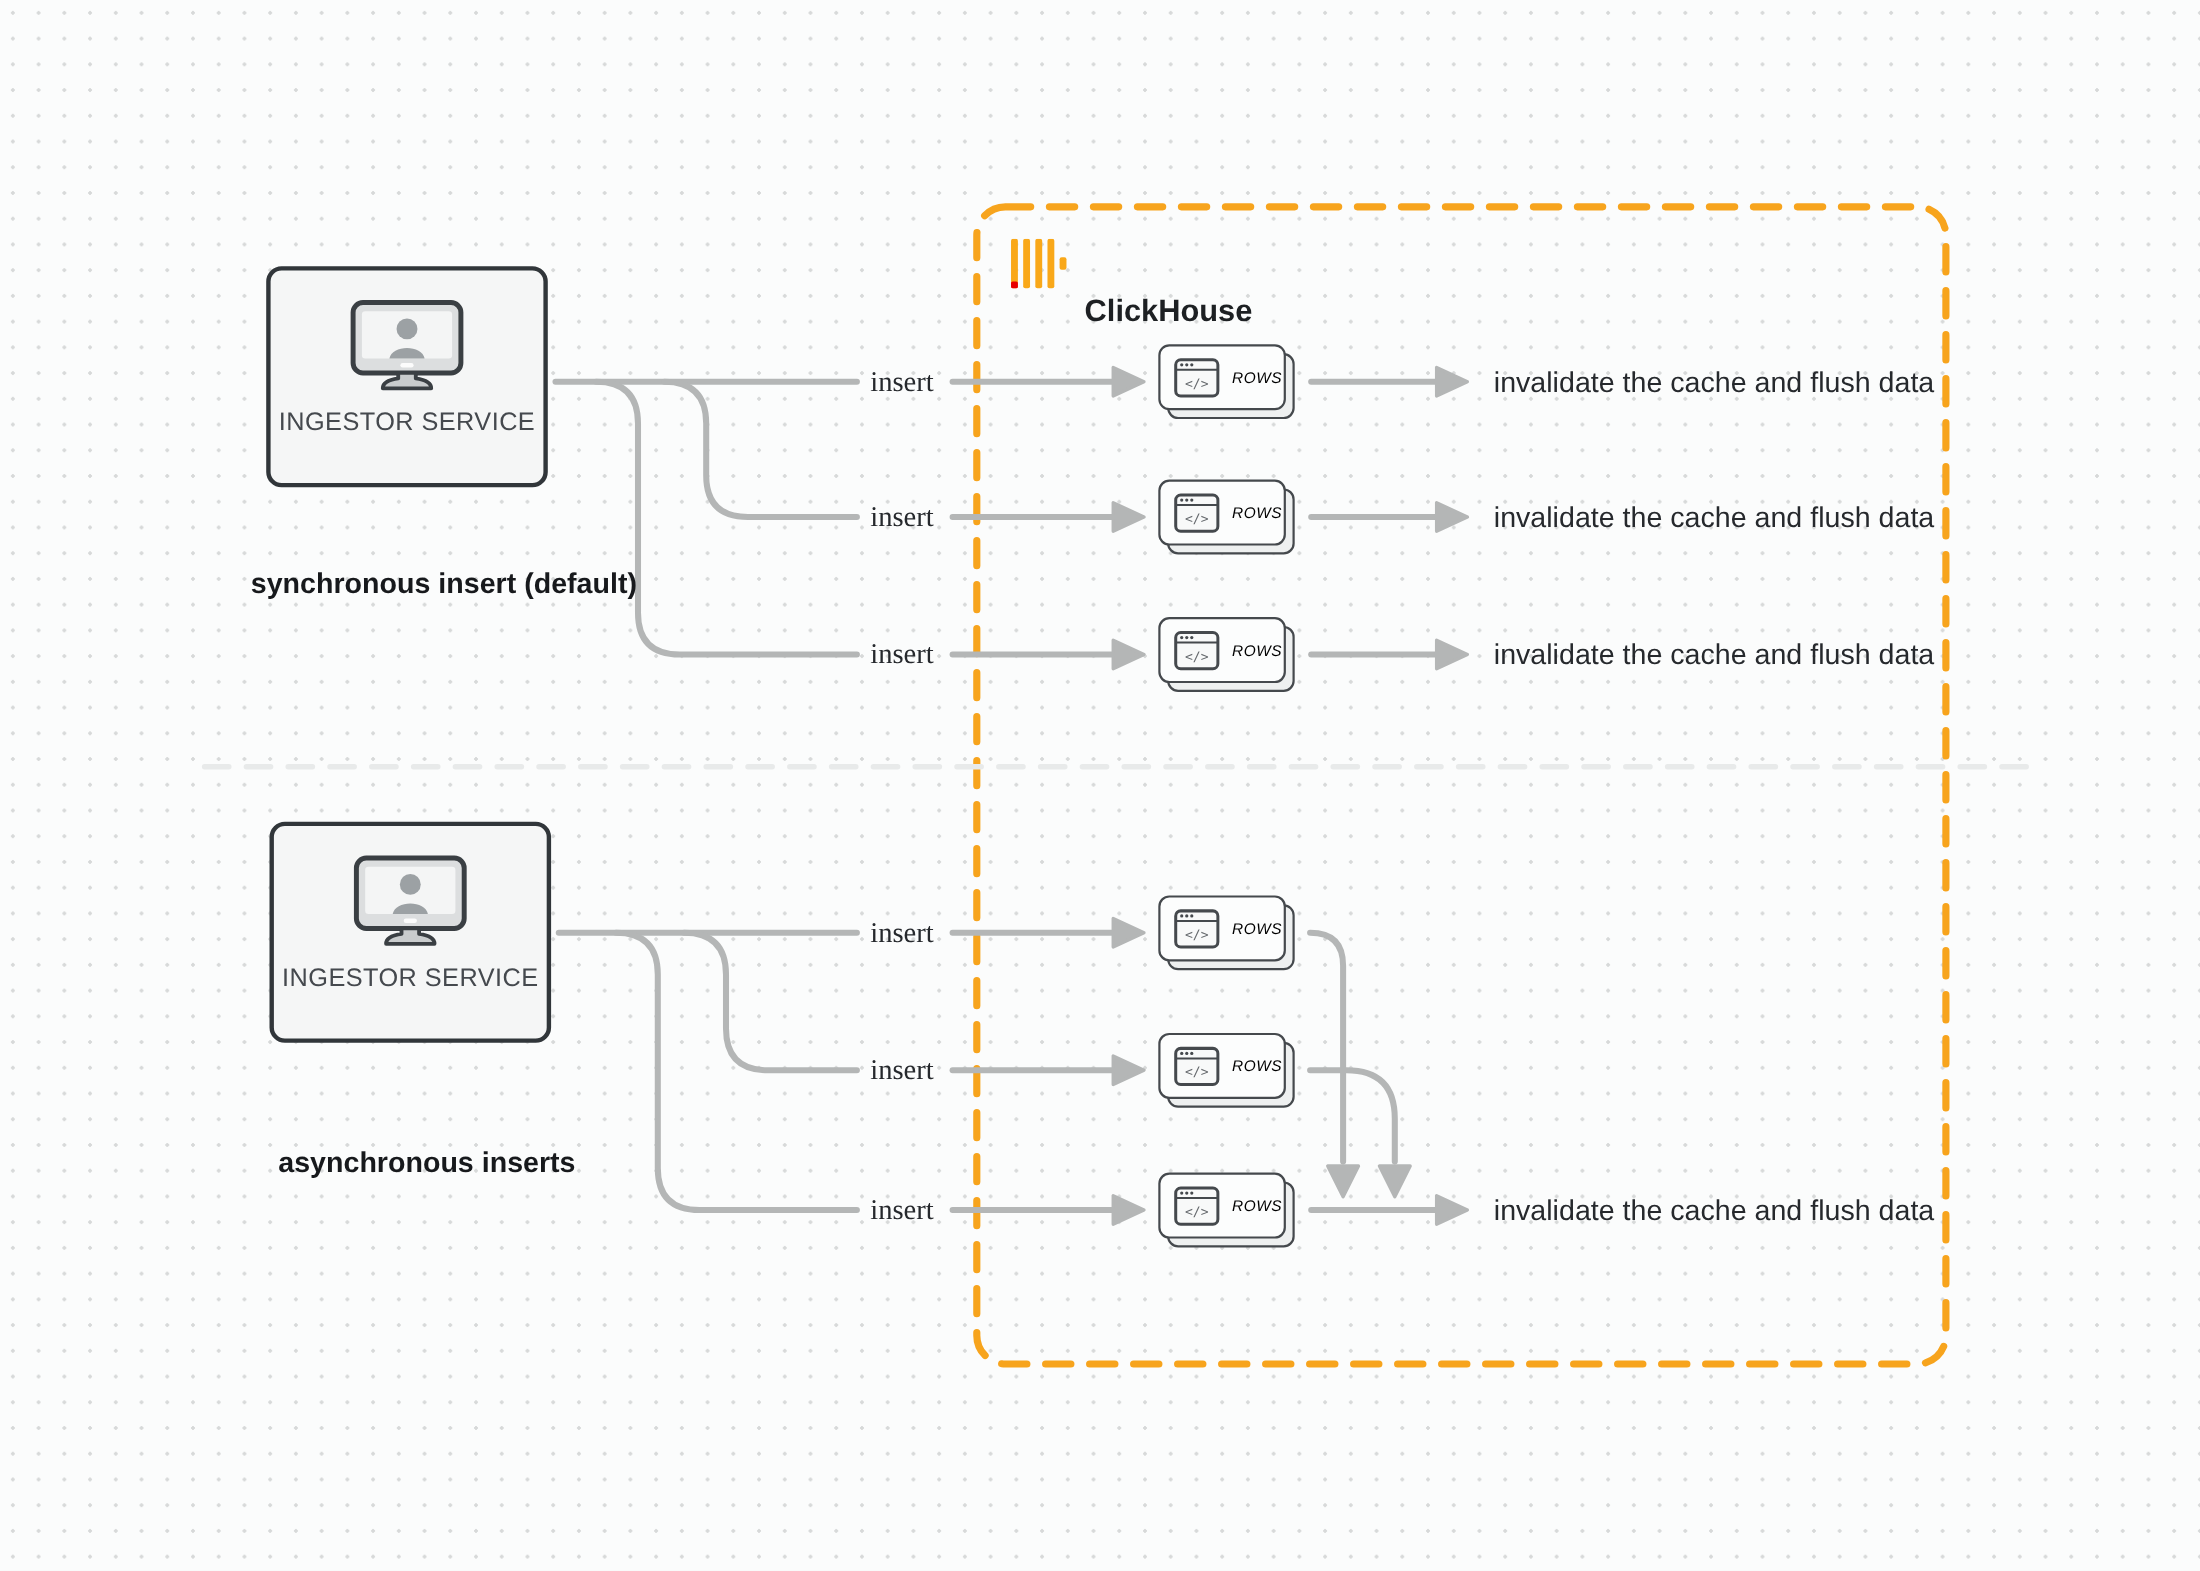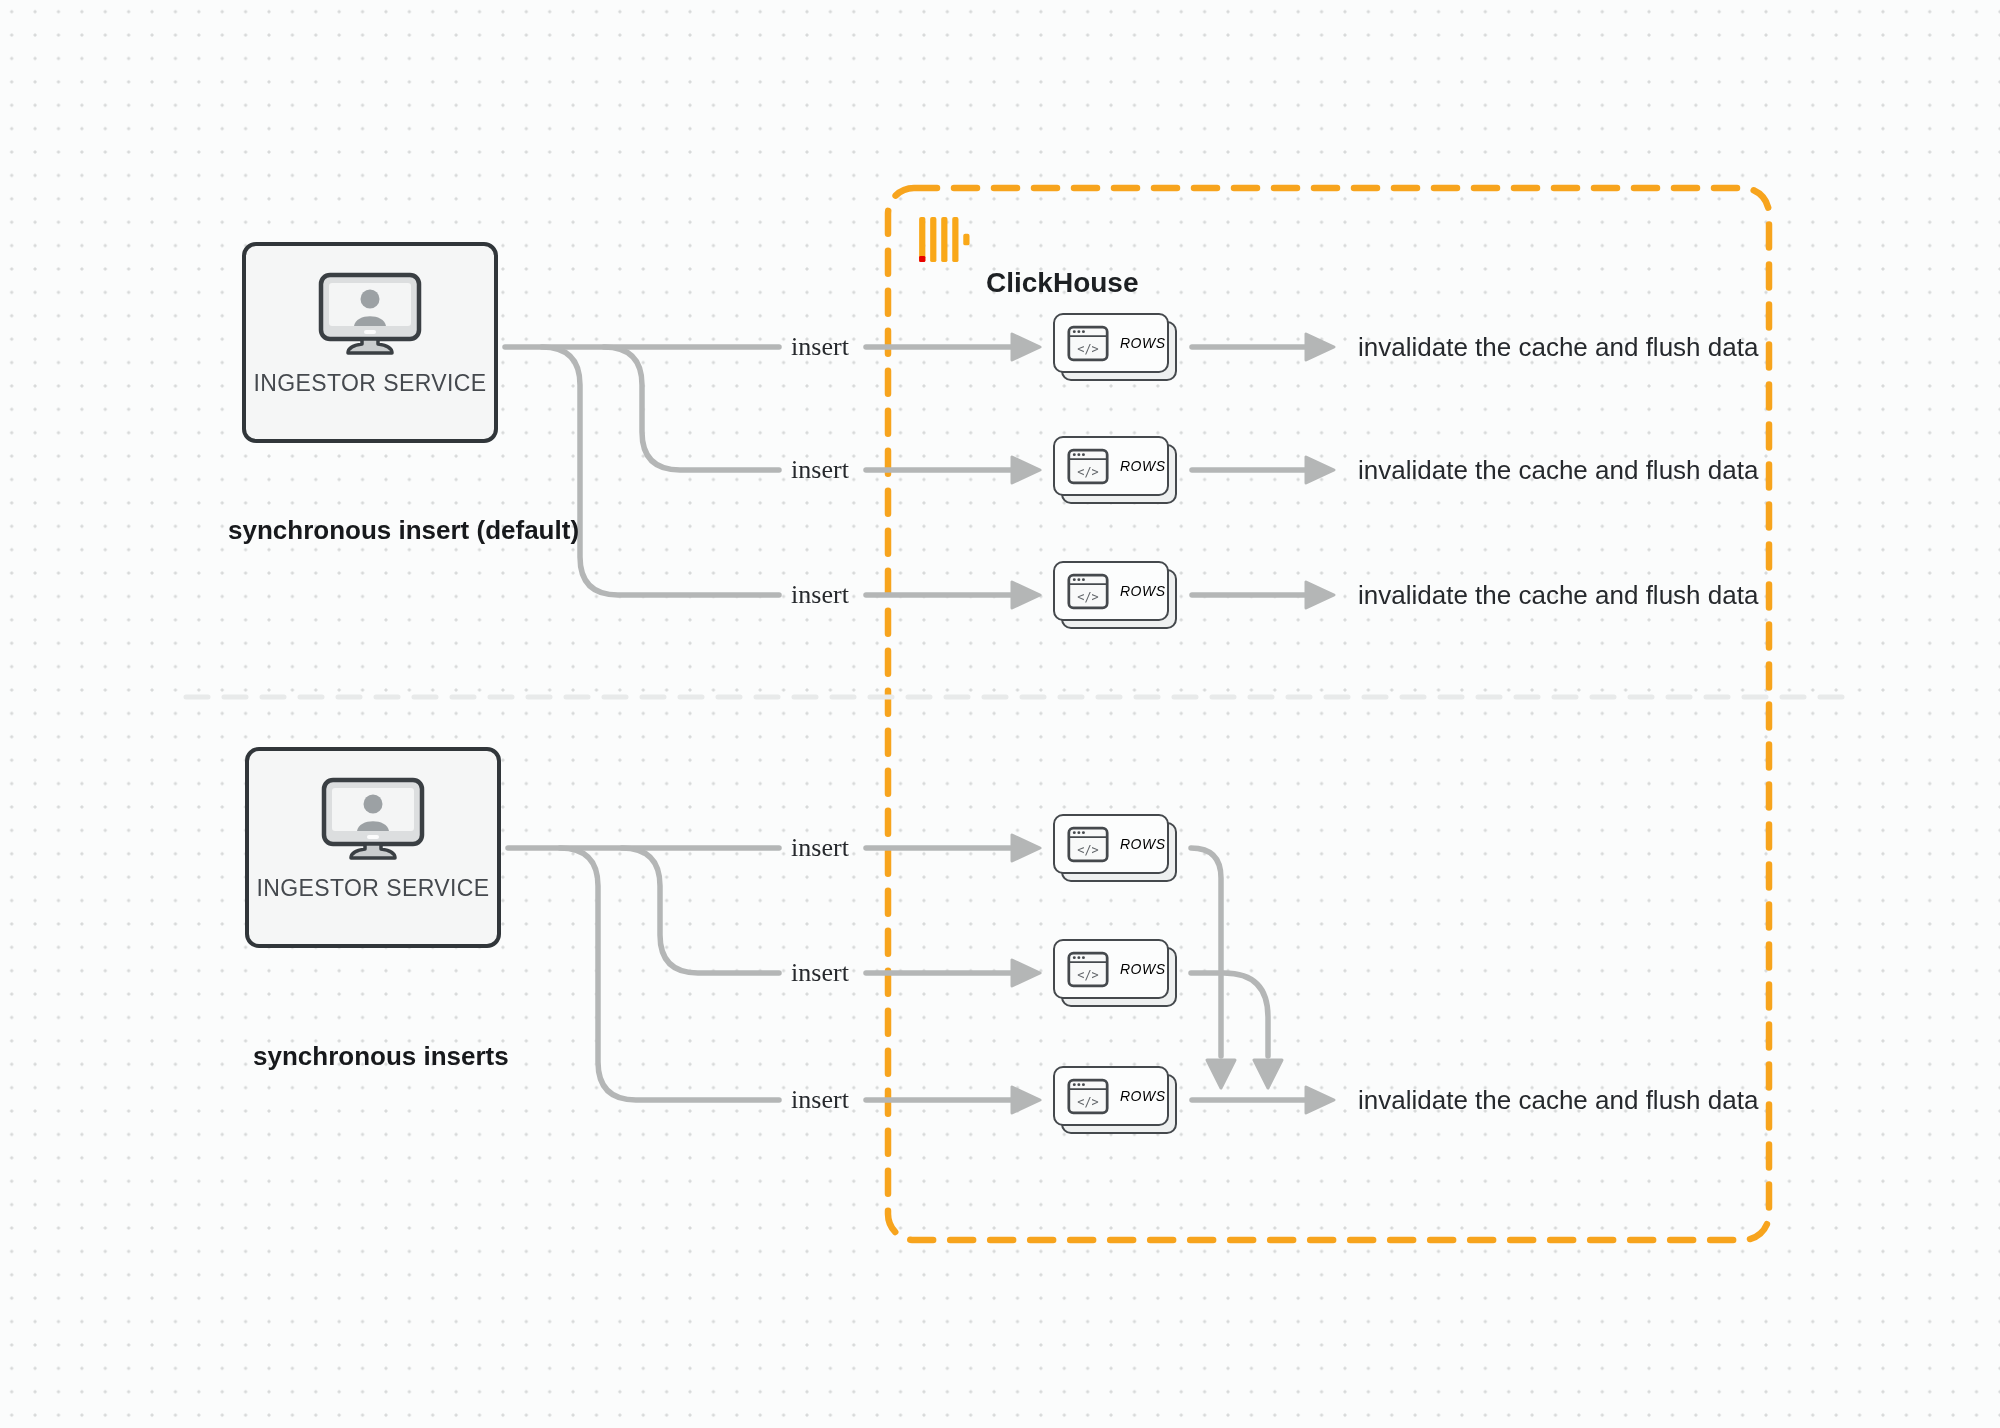--- a/index.html
+++ b/index.html
@@ -148,21 +148,21 @@
     <svg width="106" height="88" viewBox="0 0 104 88">
       <rect x="3" y="3" width="98" height="64" rx="9" fill="#dcdedf" stroke="#3a3f43" stroke-width="4.5"></rect>
       <rect x="11" y="11" width="82" height="43" rx="3" fill="#f4f5f5"></rect>
       <circle cx="52" cy="27" r="9.5" fill="#9ca1a4"></circle>
       <path d="M36 54 C38 41 66 41 68 54 Z" fill="#9ca1a4"></path>
       <rect x="46" y="58" width="12" height="4" rx="2" fill="#ffffff" opacity="0.9"></rect>
       <path d="M44 67 H60 V72 Q74 74 74 81 H30 Q30 74 44 72 Z" fill="#c9cccd" stroke="#3a3f43" stroke-width="3.5" stroke-linejoin="round"></path>
     </svg>
     <div class="node-label">INGESTOR SERVICE</div>
   </div>
-  <div class="section-title" style="left:253px;top:1038px">synchronous inserts</div>
+  <div class="section-title" style="left:253px;top:1038px">asynchronous inserts</div>
 
   <div class="insert-label" style="top:330px">insert</div>
   <div class="insert-label" style="top:453px">insert</div>
   <div class="insert-label" style="top:578px">insert</div>
 
   <div class="insert-label" style="top:831px">insert</div>
   <div class="insert-label" style="top:956px">insert</div>
   <div class="insert-label" style="top:1083px">insert</div>
 
   <div class="rows-card" style="top:313px">

